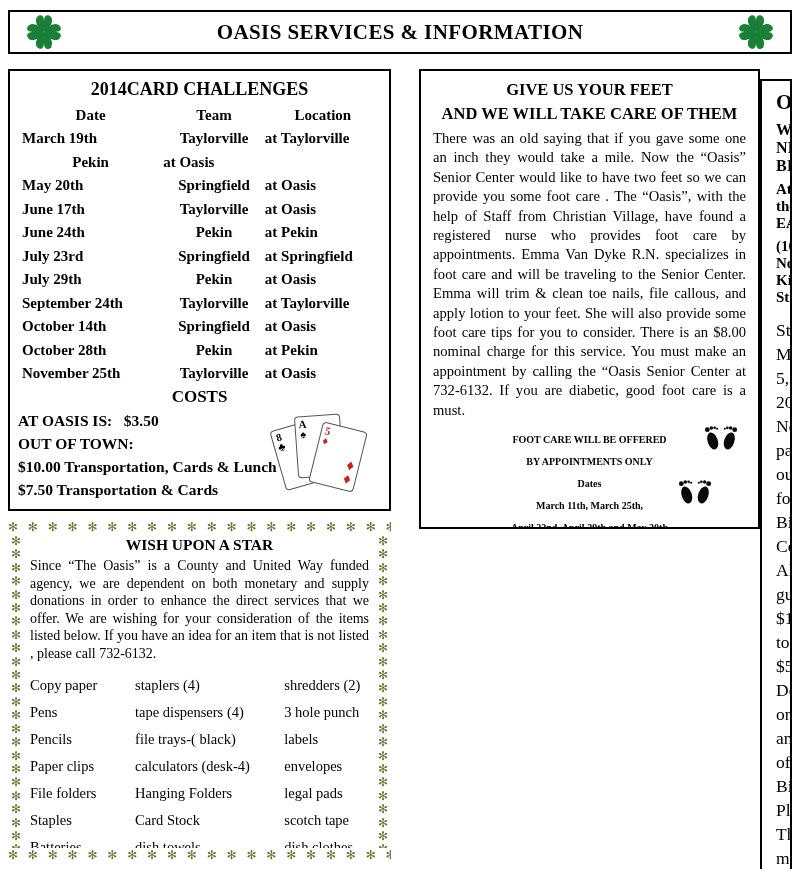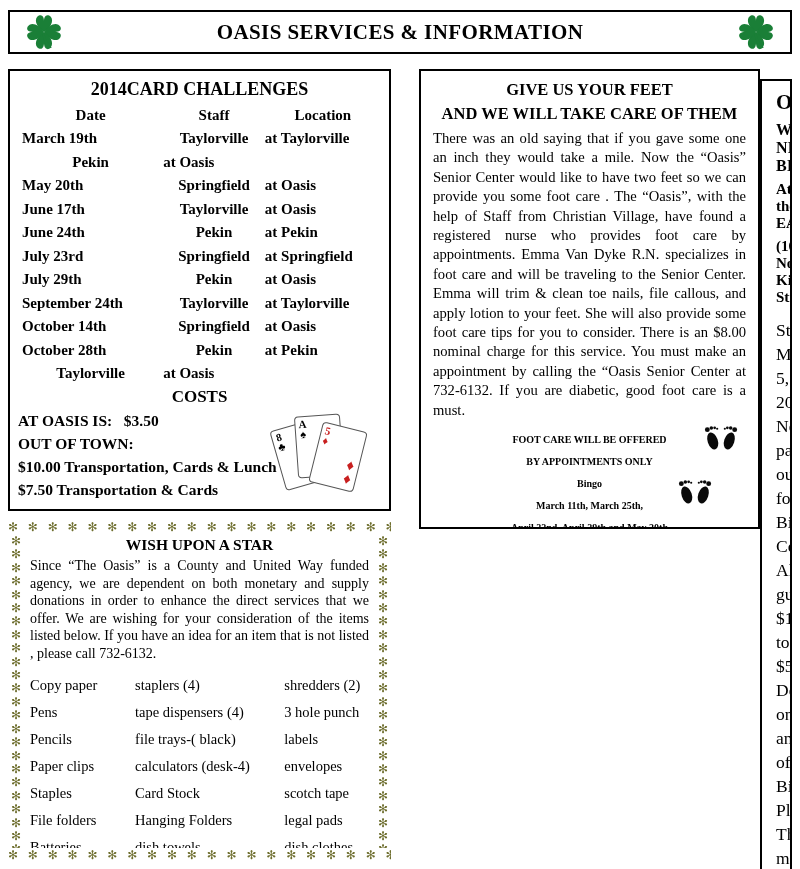--- a/index.html
+++ b/index.html
@@ -145,21 +145,21 @@
   </header>
 
   <div class="columns">
 
     <div class="col-left">
 
       <section class="boxed card-box">
         <h2>2014CARD CHALLENGES</h2>
         <div class="trow thead">
           <div>Date</div>
-          <div>Staff</div>
+          <div>Team</div>
           <div>Location</div>
         </div>
         <div class="trow">
             <div class="c-date">March 19th</div>
             <div class="c-team">Taylorville</div>
             <div class="c-loc">at Taylorville</div>
           </div>
         <div class="trow">
             <div class="c-team">Pekin</div>
             <div class="c-loc">at Oasis</div>
@@ -198,20 +198,21 @@
             <div class="c-date">October 14th</div>
             <div class="c-team">Springfield</div>
             <div class="c-loc">at Oasis</div>
           </div>
         <div class="trow">
             <div class="c-date">October 28th</div>
             <div class="c-team">Pekin</div>
             <div class="c-loc">at Pekin</div>
           </div>
         <div class="trow">
+            <div class="c-date">November 25th</div>
             <div class="c-team">Taylorville</div>
             <div class="c-loc">at Oasis</div>
           </div>
 
         <div class="costs-title">COSTS</div>
         <div class="costs">
           <p>AT OASIS IS:   $3.50</p>
           <p>OUT OF TOWN:</p>
           <p>$10.00 Transportation, Cards &amp; Lunch</p>
           <p>$7.50 Transportation &amp; Cards</p>
@@ -278,28 +279,28 @@
                   <div>Pencils</div>
                   <div>file trays-( black)</div>
                   <div>labels</div>
                 </div>
               <div class="irow">
                   <div>Paper clips</div>
                   <div>calculators (desk-4)</div>
                   <div>envelopes</div>
                 </div>
               <div class="irow">
+                  <div>File folders</div>
+                  <div>Hanging Folders</div>
+                  <div>legal pads</div>
+                </div>
+              <div class="irow">
                   <div>Staples</div>
                   <div>Card Stock</div>
                   <div>scotch tape</div>
-                </div>
-              <div class="irow">
-                  <div>File folders</div>
-                  <div>Hanging Folders</div>
-                  <div>legal pads</div>
                 </div>
               <div class="irow">
                   <div>Batteries</div>
                   <div>dish towels</div>
                   <div>dish clothes</div>
                 </div>
             </div>
           </div>
           <div class="star-col">✻
 ✻
@@ -333,21 +334,21 @@
     </div>
 
     <div class="col-right">
 
       <section class="boxed feet-box">
         <div class="feet-title">GIVE US YOUR FEET</div>
         <div class="feet-title">AND WE WILL TAKE  CARE OF THEM</div>
         <p class="feet-body">There was an old saying that if you gave some one an inch they would take a mile. Now the “Oasis” Senior Center would like to have two feet so we can provide you some foot care . The “Oasis”, with the help of Staff from Christian Village, have found a registered nurse who provides foot care by appointments. Emma Van Dyke R.N. specializes in foot care and will be traveling to the Senior Center. Emma will trim &amp; clean toe nails, file callous, and apply lotion to your feet. She will also provide some foot care tips for you to consider. There is an $8.00 nominal charge for this service. You must make an appointment by calling the “Oasis Senior Center at 732-6132. If you are diabetic, good foot care is a must.</p>
         <div class="feet-center mt8">FOOT CARE WILL BE OFFERED</div>
         <div class="feet-center">BY APPOINTMENTS ONLY</div>
-        <div class="feet-center">Bingo</div>
+        <div class="feet-center">Dates</div>
         <div class="feet-center">March 11th, March 25th,</div>
         <div class="feet-center">April 22nd, April 29th and May 20th</div>
 
         <span class="footprints fp1">
           <svg width="42" height="36" viewBox="0 0 43 34">
             <g fill="#0a0a0a">
               <ellipse cx="13" cy="21" rx="5.2" ry="9" transform="rotate(-18 13 21)"></ellipse>
               <circle cx="7.5" cy="9.5" r="2.5"></circle>
                 <circle cx="11.6" cy="7.8" r="1.8"></circle>
                 <circle cx="15" cy="7.6" r="1.4"></circle>

